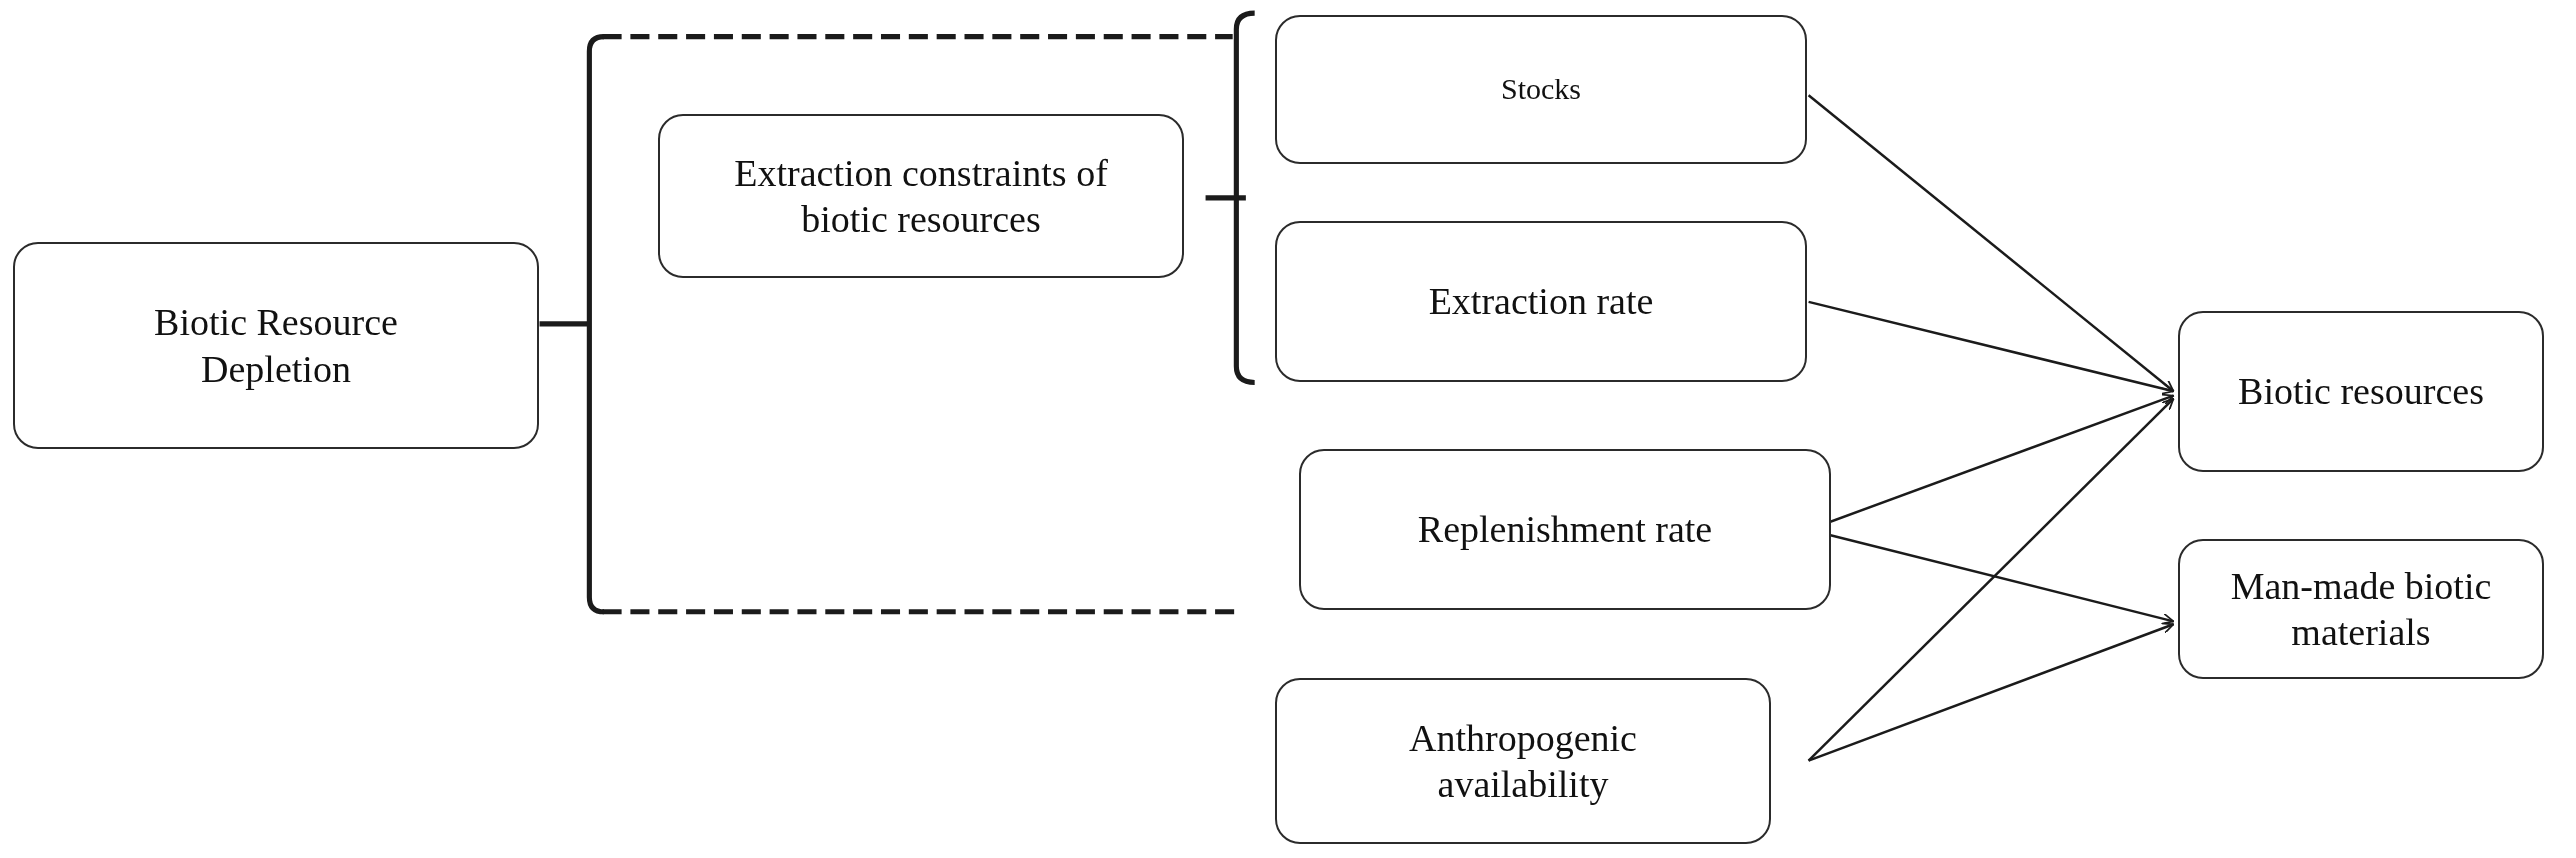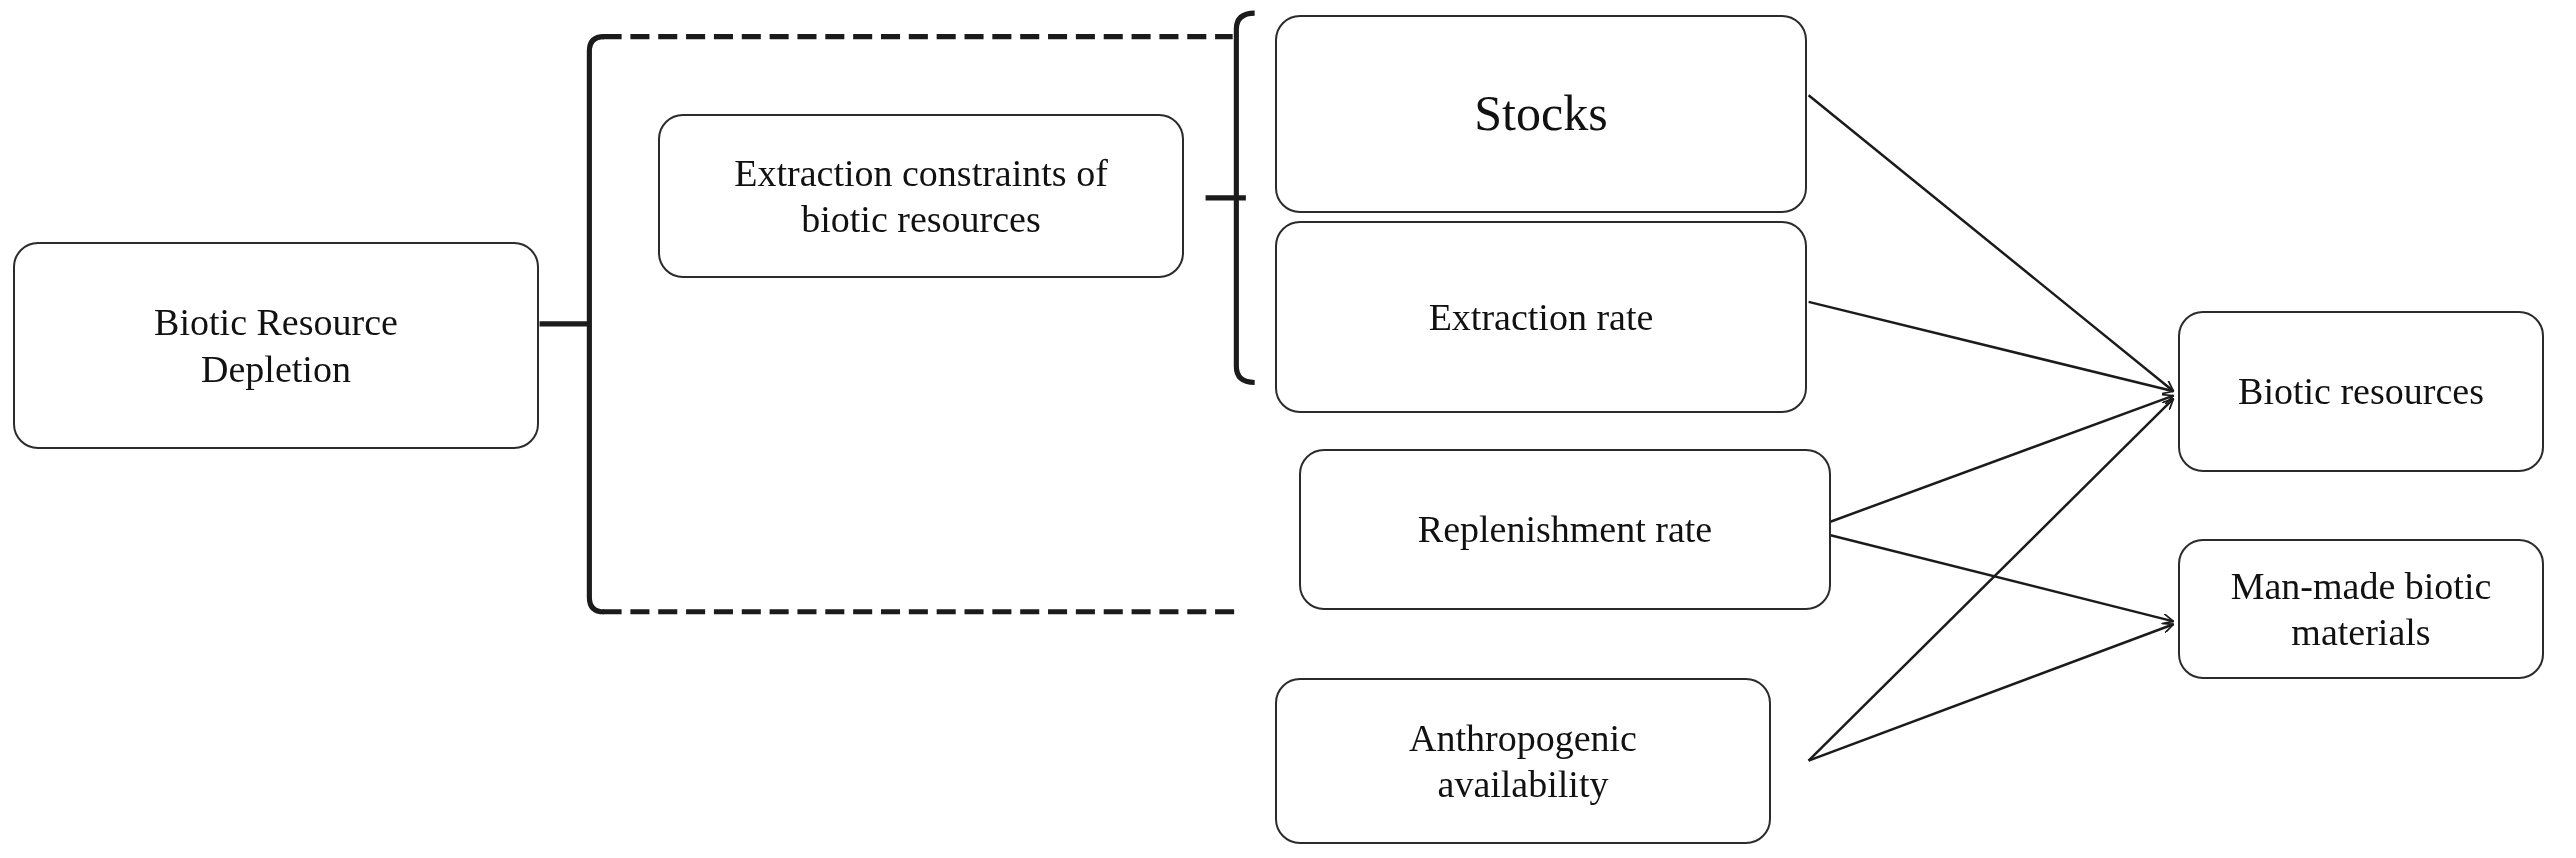--- a/index.html
+++ b/index.html
@@ -38,22 +38,22 @@
     padding: 4.4px 13px;
     z-index: 2;
   }
   .node .label {
     display: block;
     white-space: pre-line;
   }
   
   #node-root        { left: 13px;   top: 242px; width: 526px;  height: 207px; font-size: 38px; }
   #node-eco         { left: 658px;  top: 114px; width: 526px;  height: 164px; font-size: 38px; }
-  #node-stocks      { left: 1275px; top: 14.7px;  width: 532px;  height: 198px; font-size: 50px; }
-  #node-extraction  { left: 1275px; top: 221px; width: 532px;  height: 192px; font-size: 38px; }
+  #node-stocks      { left: 1275px; top: 14.7px;  width: 532px;  height: 149px; font-size: 30px; }
+  #node-extraction  { left: 1275px; top: 221px; width: 532px;  height: 161px; font-size: 38px; }
   #node-replenish   { left: 1275px; top: 449px; width: 532px;  height: 161px; font-size: 38px; margin-left: 24px; }
   #node-anthro      { left: 1275px; top: 678px; width: 496px;  height: 166px; font-size: 38px; }
   #node-biotic-res  { left: 2178px; top: 311px; width: 366px;  height: 161px; font-size: 38px; }
   #node-manmade     { left: 2178px; top: 539px; width: 366px;  height: 140px; font-size: 38px; }
 </style>
 </head>
 <body>
 
 <div id="canvas">
 

